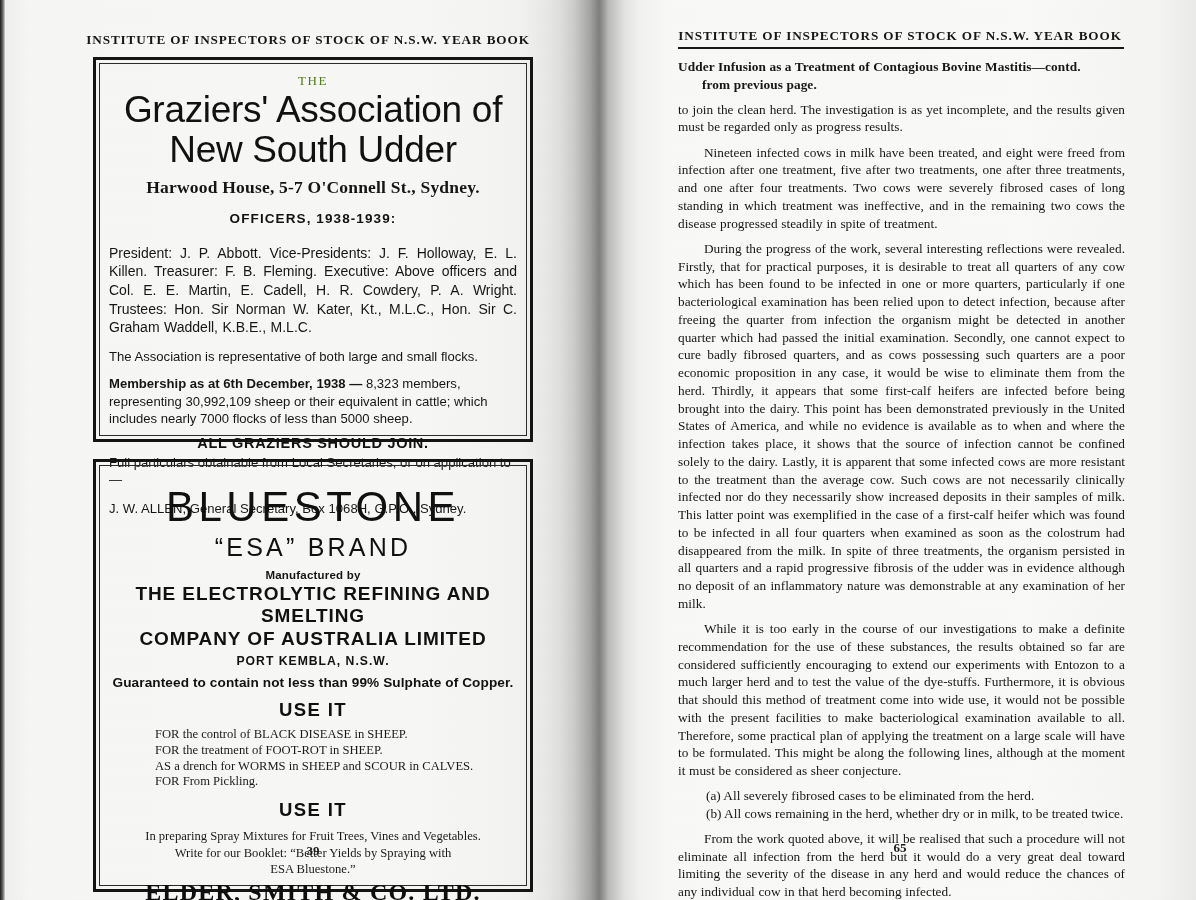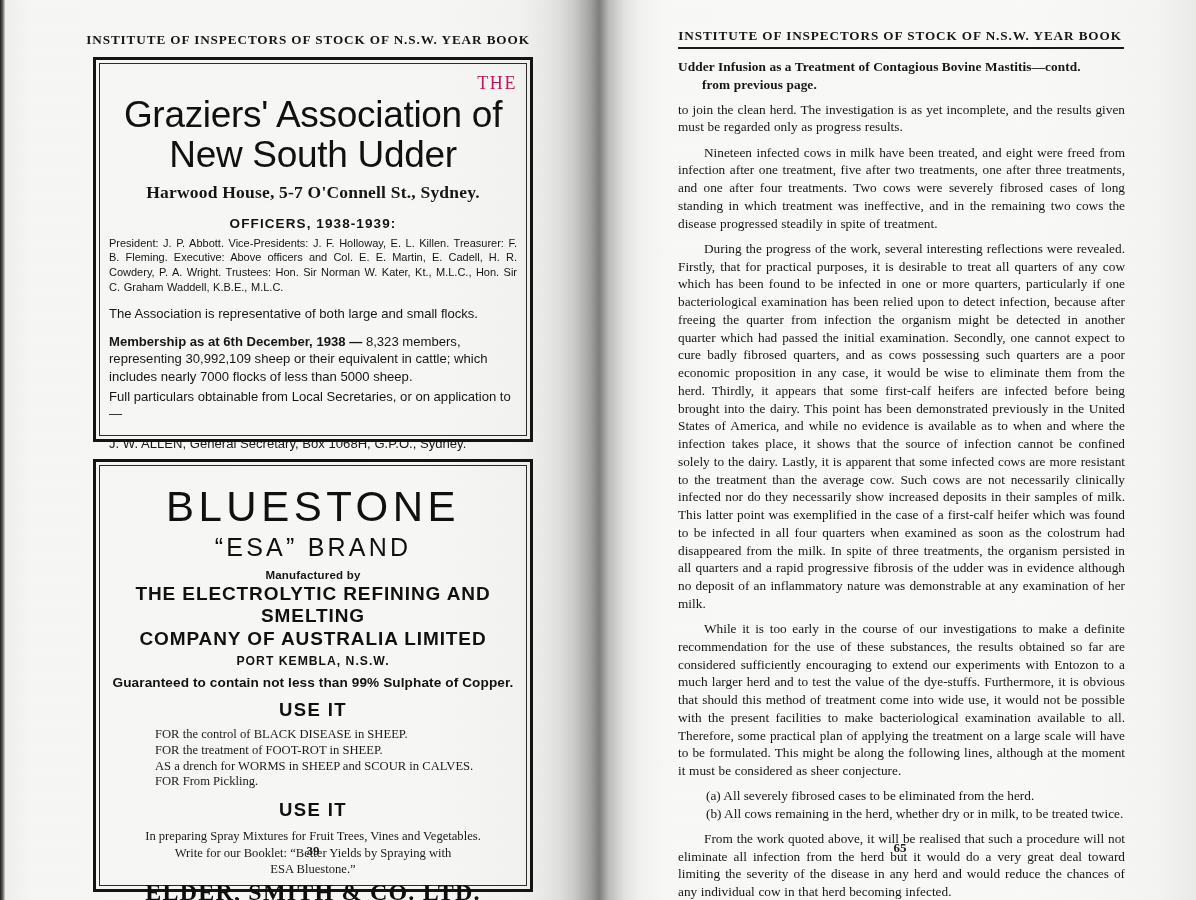--- a/index.html
+++ b/index.html
@@ -110,25 +110,25 @@
 
   .ad-content {
     position: absolute;
     inset: 9px 13px;
     font-family: "Liberation Sans", sans-serif;
     color: #131313;
   }
 
   
   .g-the {
-    text-align: right;
-    font-family: "Liberation Serif", serif;
-    font-size: 18px;
+    text-align: center;
+    font-family: "Liberation Serif", serif;
+    font-size: 13px;
     letter-spacing: 1.6px;
-    color: #be185d;
+    color: #4d7c0f;
     margin-top: 4px;
   }
   .g-title1 {
     text-align: center;
     font-size: 37px;
     font-weight: 400;
     letter-spacing: -.3px;
     line-height: 1.05;
     margin-top: 2px;
     color: #111;
@@ -153,24 +153,24 @@
   }
   .g-officers-head {
     text-align: center;
     font-weight: bold;
     font-size: 13.5px;
     letter-spacing: 1.1px;
     margin-top: 13px;
     color: #121212;
   }
   .g-officers-body {
-    font-size: 11px;
+    font-size: 14px;
     line-height: 1.33;
     text-align: justify;
-    margin-top: 5px;
+    margin-top: 18px;
     word-spacing: .6px;
     color: #161616;
   }
   .g-note {
     font-size: 13.1px;
     line-height: 1.35;
     margin-top: 11px;
     color: #161616;
   }
   .g-member {
@@ -367,20 +367,21 @@
     <div class="inner-rule"></div>
     <div class="ad-content">
       <div class="g-the">THE</div>
       <div class="g-title1">Graziers' Association of</div>
       <div class="g-title2">New South Udder</div>
       <div class="g-address">Harwood House, 5-7 O'Connell St., Sydney.</div>
       <div class="g-officers-head">OFFICERS, 1938-1939:</div>
       <div class="g-officers-body">President: J. P. Abbott. Vice-Presidents: J. F. Holloway, E. L. Killen. Treasurer: F. B. Fleming. Executive: Above officers and Col. E. E. Martin, E. Cadell, H. R. Cowdery, P. A. Wright. Trustees: Hon. Sir Norman W. Kater, Kt., M.L.C., Hon. Sir C. Graham Waddell, K.B.E., M.L.C.</div>
       <div class="g-note">The Association is representative of both large and small flocks.</div>
       <div class="g-member"><b>Membership as at 6th December, 1938 —</b><span> 8,323 members, representing 30,992,109 sheep or their equivalent in cattle; which includes nearly 7000 flocks of less than 5000 sheep.</span></div>
+      <div class="g-join">ALL GRAZIERS SHOULD JOIN.</div>
       <div class="g-full">Full particulars obtainable from Local Secretaries, or on application to—</div>
       <div class="g-secretary">J. W. ALLEN, General Secretary, Box 1068H, G.P.O., Sydney.</div>
     </div>
   </div>
 
   <div class="ad-box" id="ad-bluestone">
     <div class="inner-rule"></div>
     <div class="ad-content">
       <div class="b-title">BLUESTONE</div>
       <div class="b-brand">“ESA” BRAND</div>

